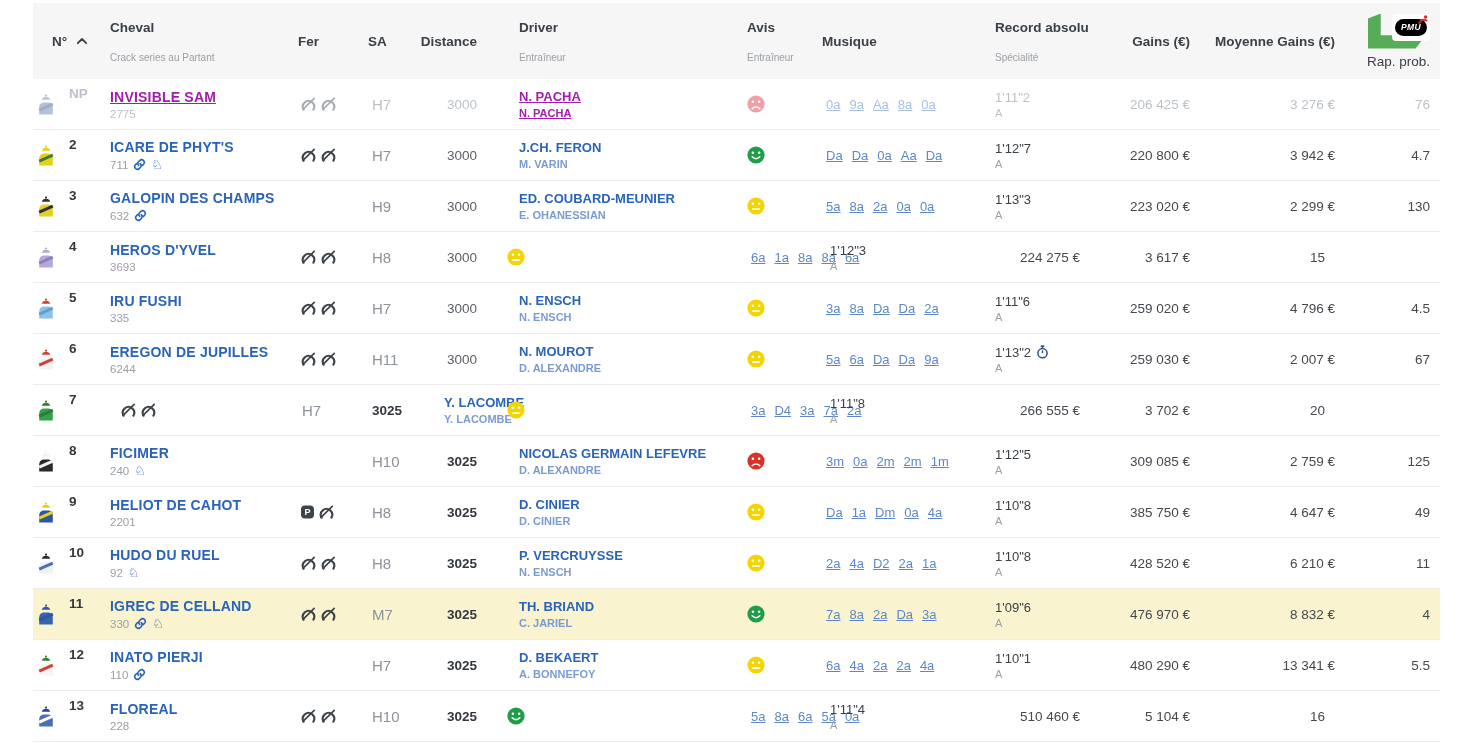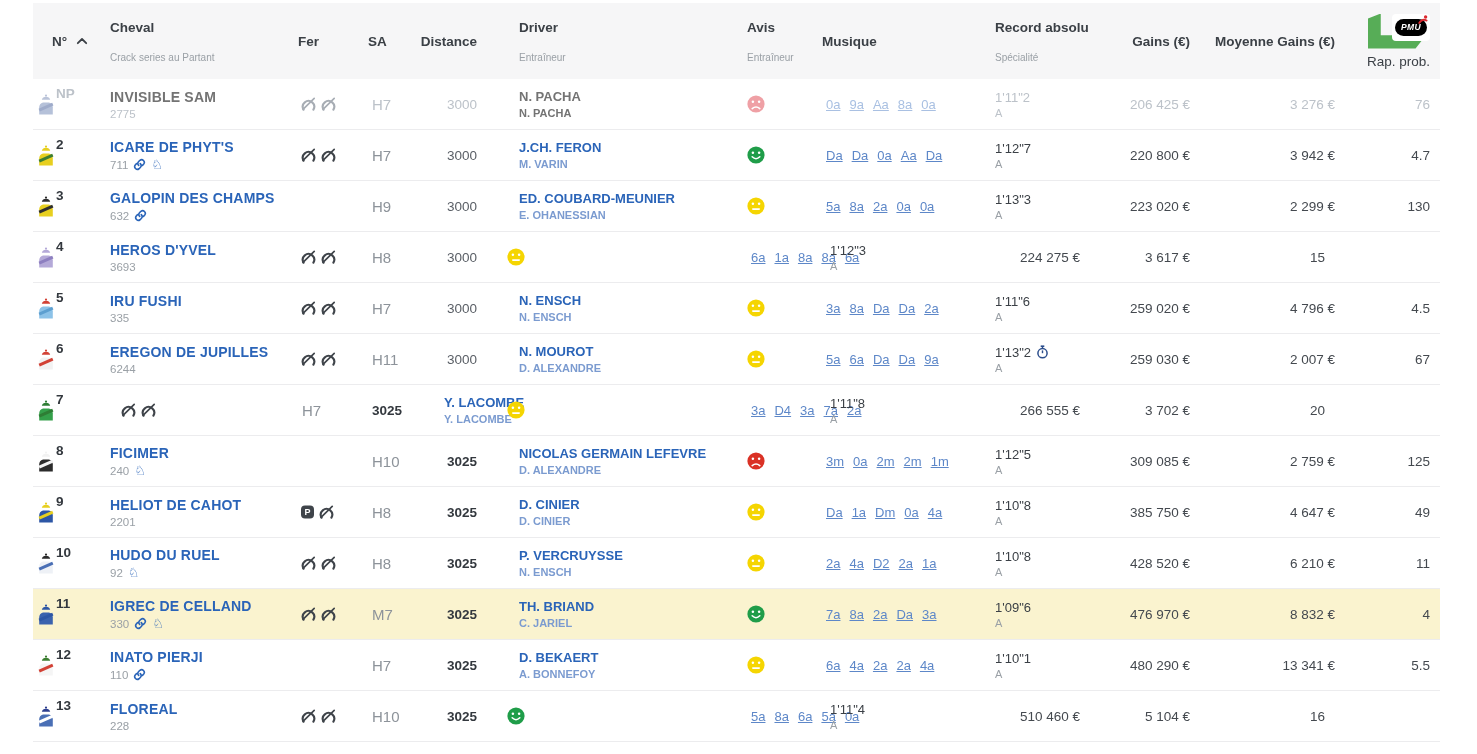--- a/index.html
+++ b/index.html
@@ -33,21 +33,21 @@
     display:flex; align-items:center; justify-content:center; }
   .pmu-pill span { color:#fff; font-size:8.5px; font-weight:700; font-style:italic; letter-spacing:.4px; }
   .pmu-jockey { position:absolute; right:-2px; top:-4px; }
 
   
   .row { height:51px; display:grid; grid-template-columns:var(--cols); align-items:center;
     border-bottom:1px solid #ececee; background:#fff; cursor:pointer; }
   .row.hl { background:#faf3cf; }
 
   .c-num { position:relative; height:100%; }
-  .c-num .num { position:absolute; left:23px; top:7px; font-size:13.5px; font-weight:700; color:#33383e; }
+  .c-num .num { position:absolute; left:36px; top:7px; font-size:13.5px; font-weight:700; color:#33383e; }
   .c-num .silk { position:absolute; left:4px; top:15px; }
 
   .c-cheval .name { font-size:14px; font-weight:700; color:#2a64b8; letter-spacing:.2px; white-space:nowrap; }
   .c-cheval .sub { margin-top:3px; display:flex; align-items:center; gap:5px;
     font-size:11.5px; color:#9aa0a6; }
   .horse-glyph { font-family:"DejaVu Sans", sans-serif; font-size:13px; color:#2a64b8; line-height:1; }
 
   .c-fer { display:flex; align-items:center; gap:3px; padding-left:10px; }
   .c-sa { font-size:15px; color:#8d939a; padding-left:12px; }
   .c-dist { font-size:13.5px; color:#5a5f66; text-align:right; padding-right:18px; }
@@ -59,21 +59,21 @@
 
   .c-avis { padding-left:12px; display:flex; align-items:center; }
   .c-mus { display:flex; gap:9px; padding-left:16px; font-size:13px; color:#5d87c8;text-decoration:underline; }
   .c-rec { padding-left:20px; }
   .c-rec .rtime { display:flex; align-items:center; gap:5px; font-size:13px; color:#3b4046; }
   .c-rec .rsub { margin-top:2px; font-size:11px; color:#9aa0a6; }
   .c-gains, .c-avg, .c-rap { font-size:13.5px; color:#44494f; text-align:right; }
   .c-rap { padding-right:10px; }
 
   
-  .row.muted .name, .row.muted .dname, .row.muted .dsub { color:#737373; }
+  .row.muted .name, .row.muted .dname, .row.muted .dsub { color:#a21caf;text-decoration:underline; }
   .row.muted .num, .row.muted .sub, .row.muted .c-sa, .row.muted .c-dist,
   .row.muted .rtime, .row.muted .rsub, .row.muted .c-gains, .row.muted .c-avg,
   .row.muted .c-rap { color:#bcc2c9; }
   .row.muted .c-mus { color:#a9c0e2; }
   .row.muted .silk { opacity:.65; }
 </style>
 </head>
 <body>
 
 <div class="table-wrap">

